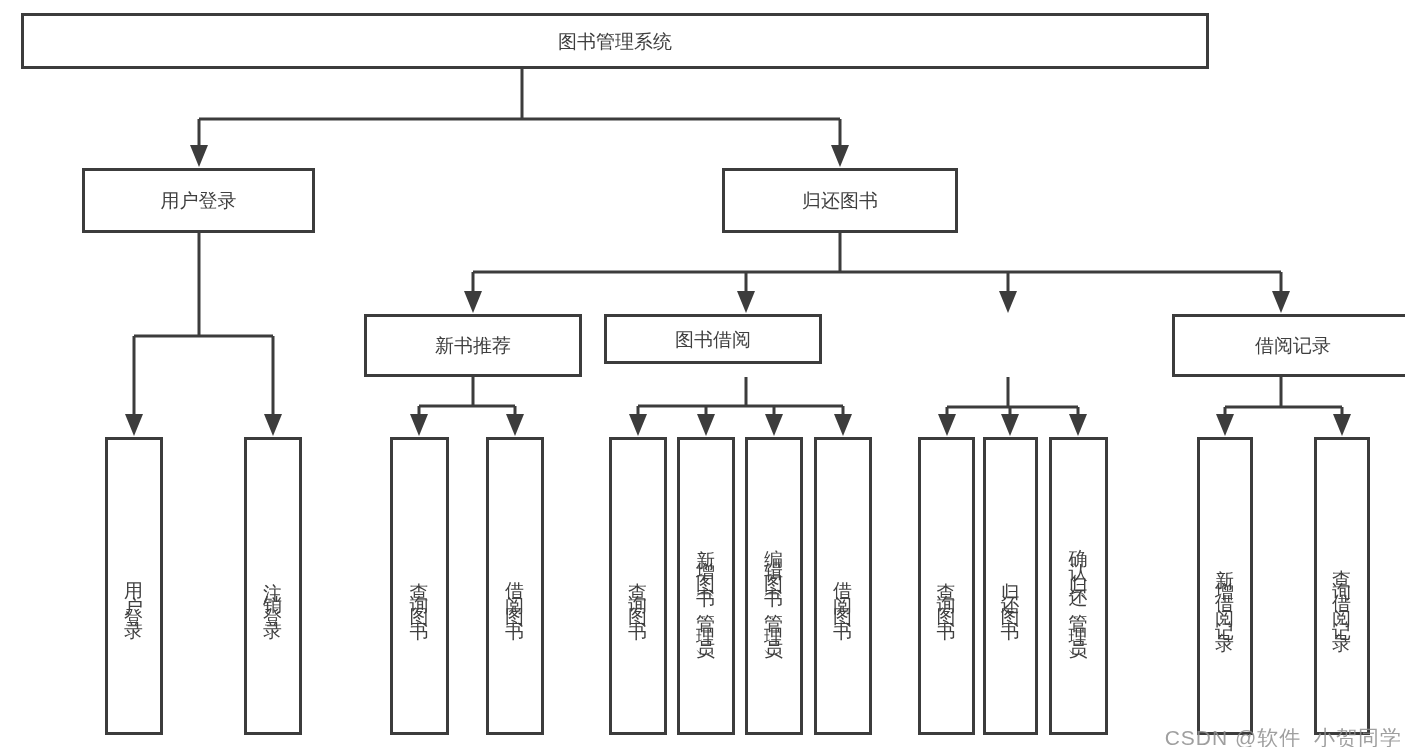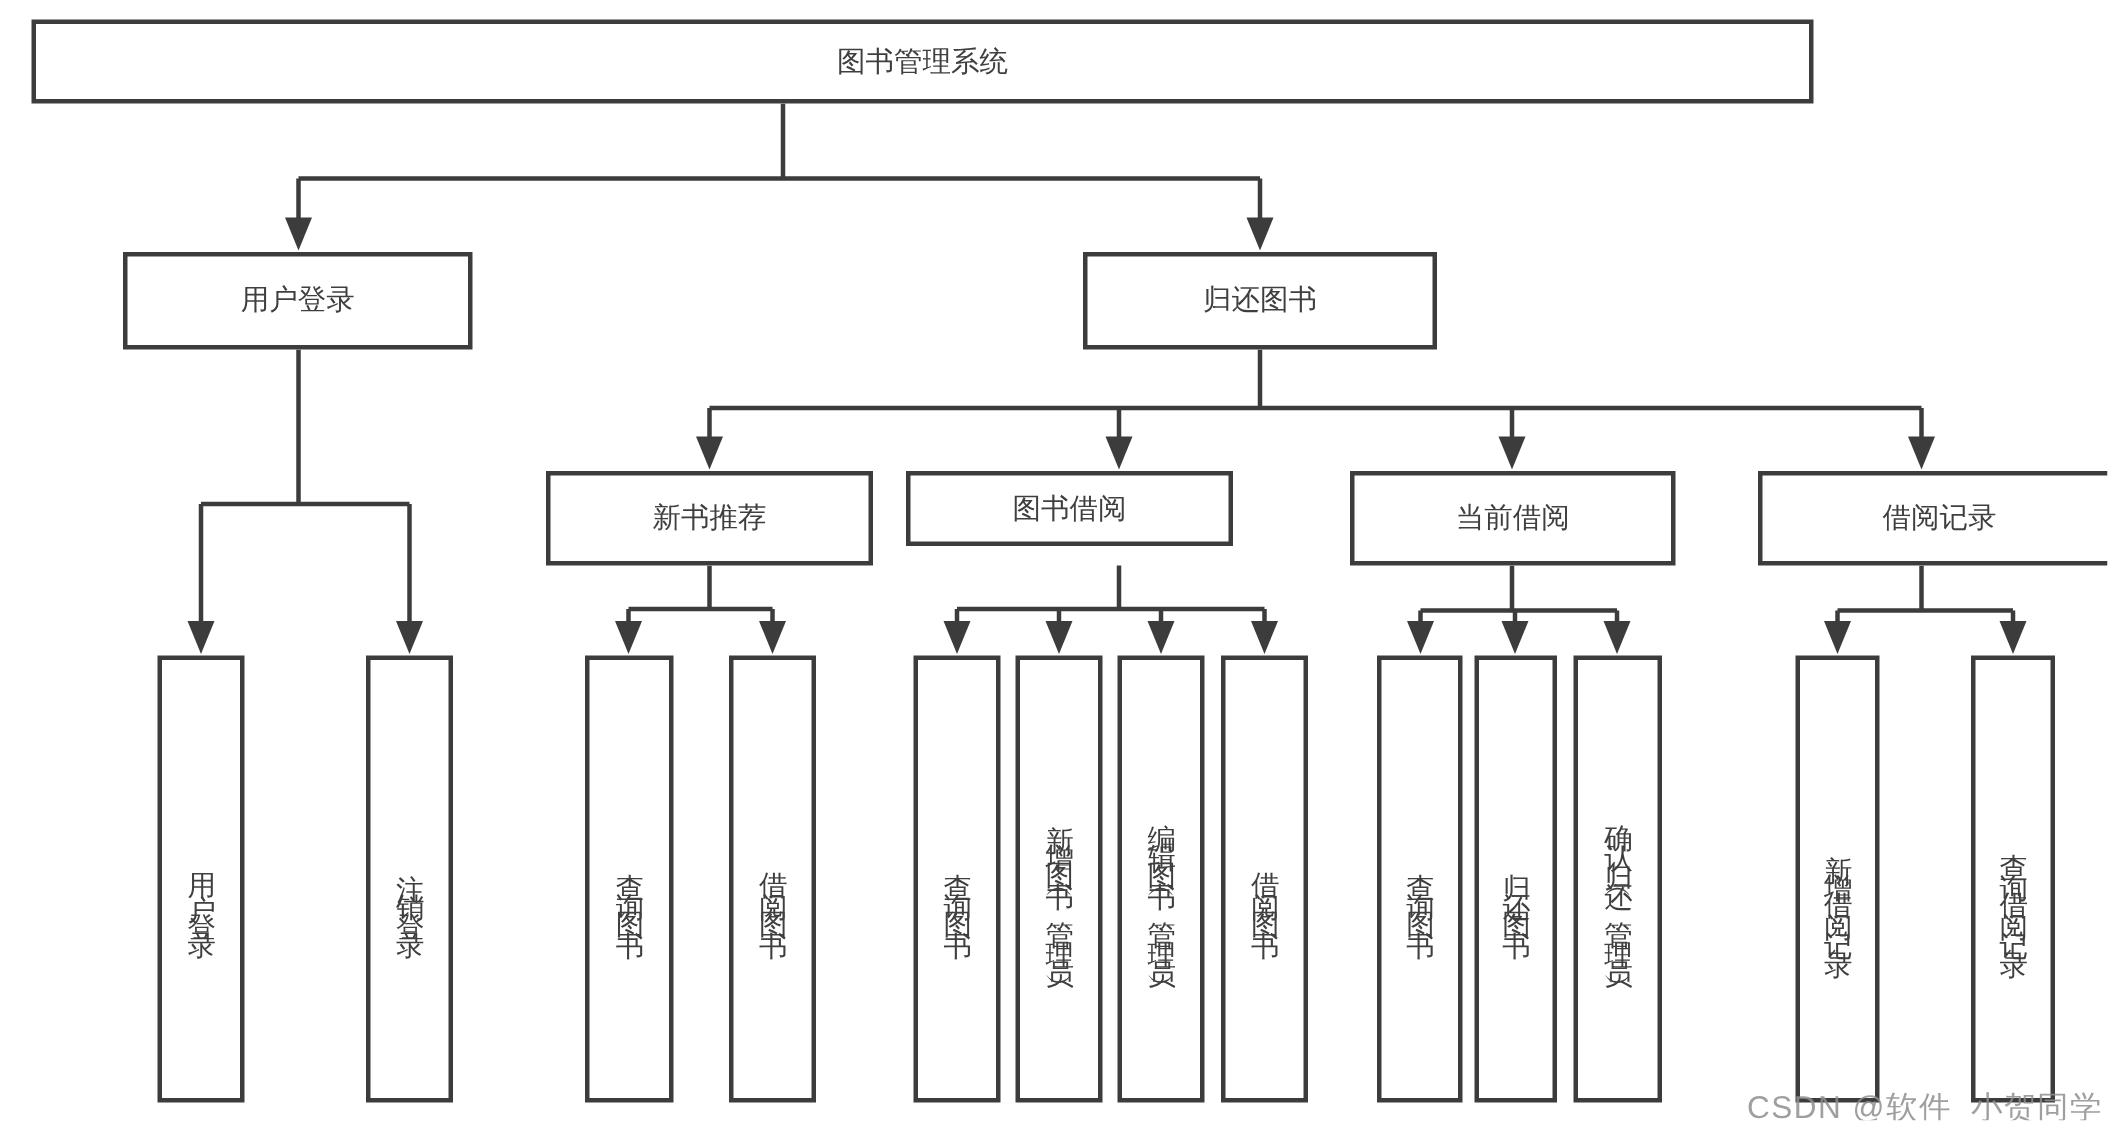--- a/index.html
+++ b/index.html
@@ -103,23 +103,20 @@
   <div class="node" style="left:722px;top:168px;width:236px;height:65px;">
     <span>归还图书</span>
   </div>
 
   <div class="node" style="left:364px;top:314px;width:218px;height:63px;">
     <span>新书推荐</span>
   </div>
   <div class="node" style="left:604px;top:314px;width:218px;height:50px;">
     <span>图书借阅</span>
   </div>
-  <div class="node" style="left:900px;top:314px;width:217px;height:63px;">
-    <span>当前借阅</span>
-  </div>
   <div class="node" style="left:1172px;top:314px;width:242px;height:63px;">
     <span>借阅记录</span>
   </div>
 
   <div class="node v" style="left:105px;top:437px;width:58px;height:298px;">
     <span>用户登录</span>
   </div>
   <div class="node v" style="left:244px;top:437px;width:58px;height:298px;">
     <span>注销登录</span>
   </div>

